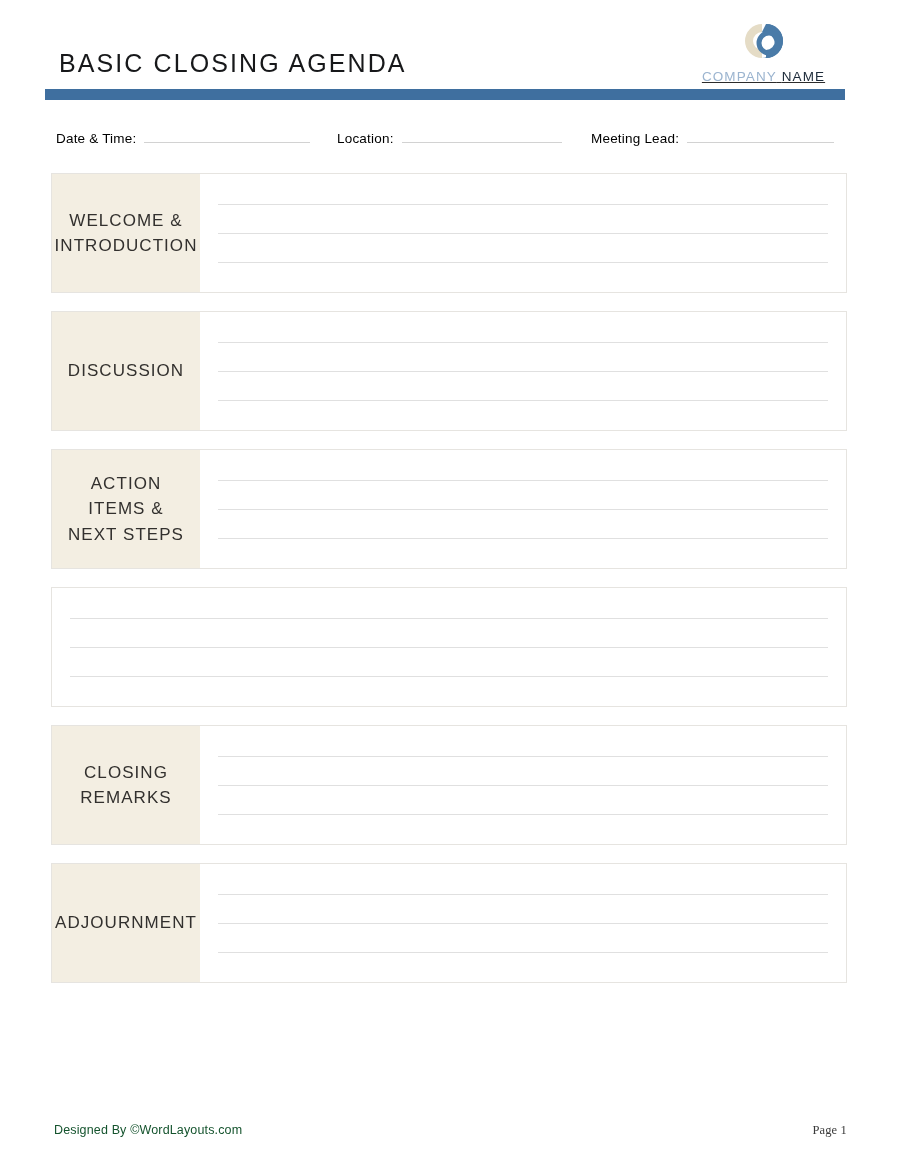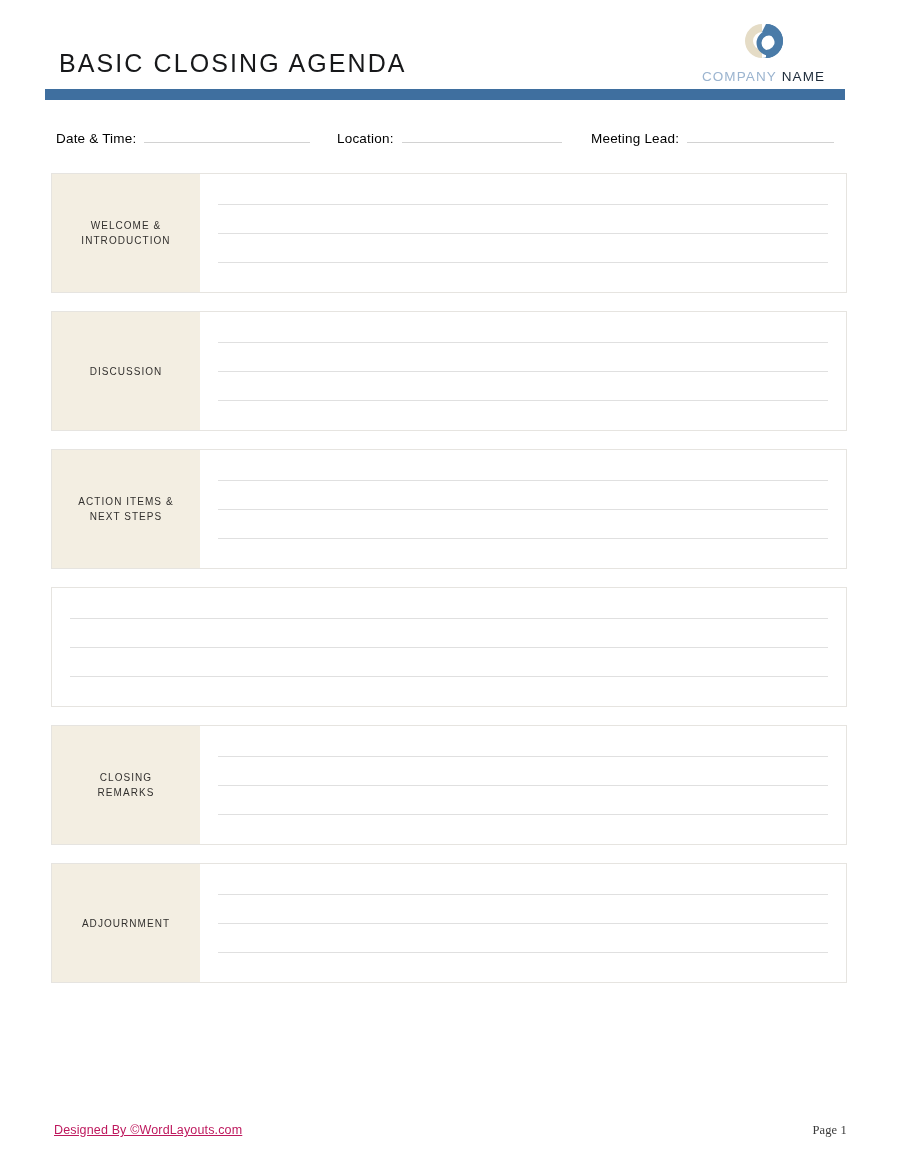--- a/index.html
+++ b/index.html
@@ -32,20 +32,21 @@
     white-space: nowrap;
     line-height: 1;
   }
 
   .brand {
     position: absolute;
     right: 54px; top: 18px;
     width: 165px;
     height: 68px;
     text-align: center;
+    text-decoration: underline;
   }
   .brand-mark {
     width: 56px; height: 48px;
     margin: 0 auto;
     display: block;
   }
   .brand-name {
     margin-top: 3px;
     font-size: 13.5px;
     letter-spacing: 1.1px;
@@ -105,21 +106,21 @@
   .row-label {
     width: 148px;
     flex: 0 0 148px;
     background: #f3eee2;
     display: flex;
     align-items: center;
     justify-content: center;
     padding: 6px 8px;
   }
   .row-label-text {
-    font-size: 10px;
+    font-size: 17px;
     letter-spacing: 1.05px;
     line-height: 1.5;
     color: #32302e;
     text-align: center;
     text-transform: uppercase;
     white-space: pre-line;
   }
   .row-lines {
     flex: 1 1 auto;
     position: relative;
@@ -143,24 +144,23 @@
   
   .footer {
     position: absolute;
     left: 0; bottom: 0;
     width: 900px; height: 52px;
   }
   .footer-left {
     position: absolute;
     left: 54px; top: 10px;
     font-size: 12.5px;
-    color: #be185d;
+    color: #14532d;
     letter-spacing: .15px;
     white-space: nowrap;
-    text-decoration: underline;
   }
   .footer-right {
     position: absolute;
     right: 53px; top: 10px;
     font-size: 12.5px;
     color: #3a3a3a;
     letter-spacing: .15px;
     white-space: nowrap;
     font-family: Liberation Serif, serif;
   }

